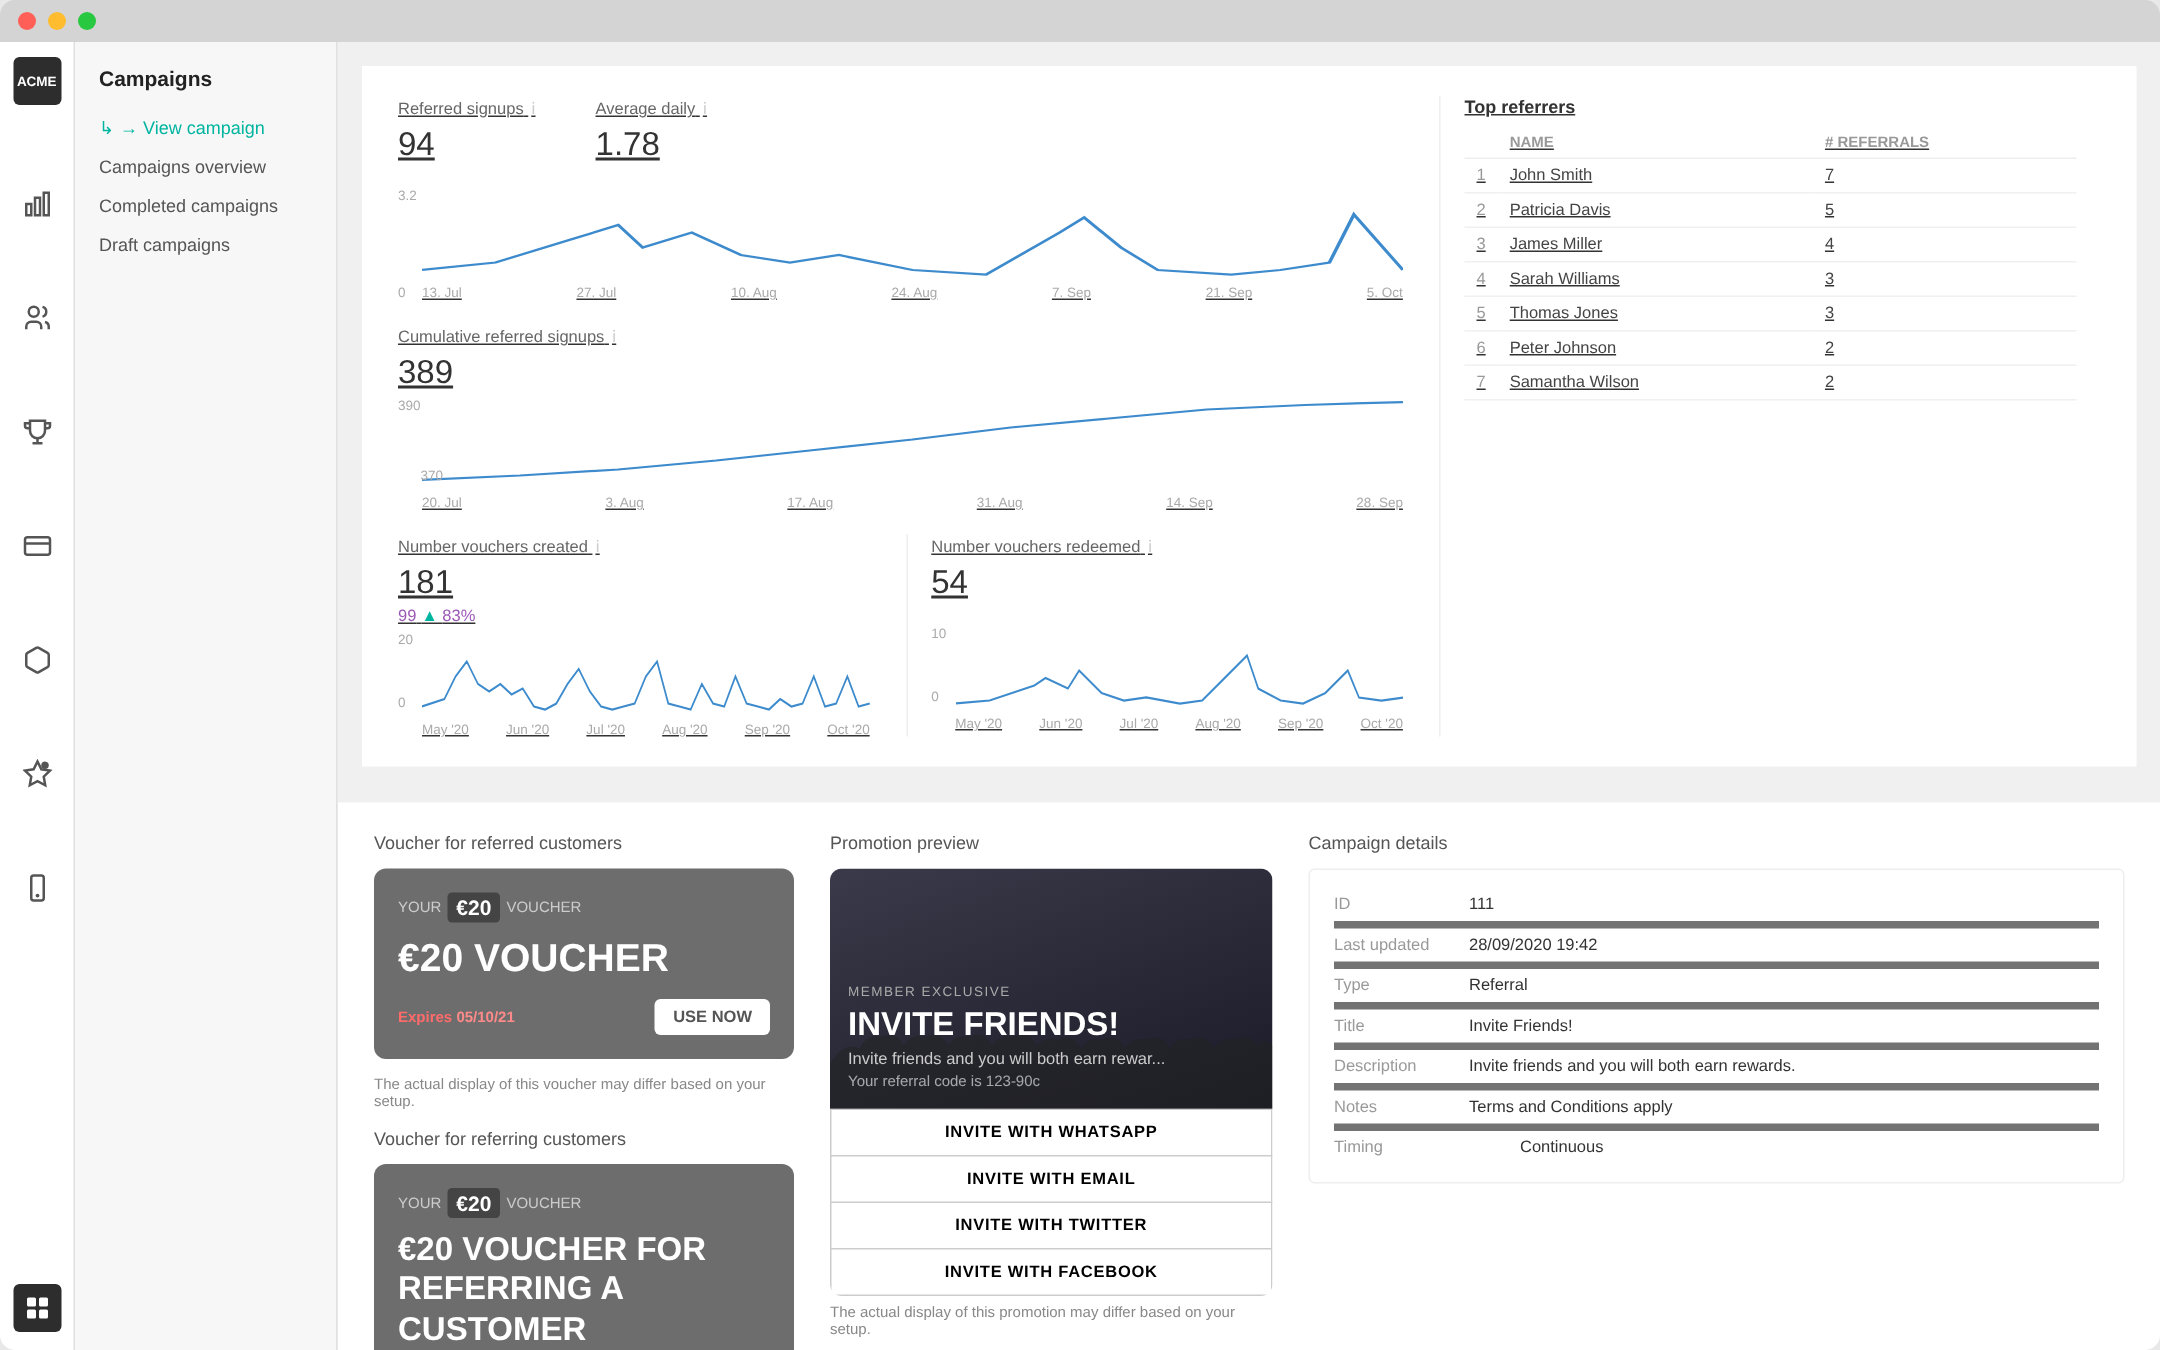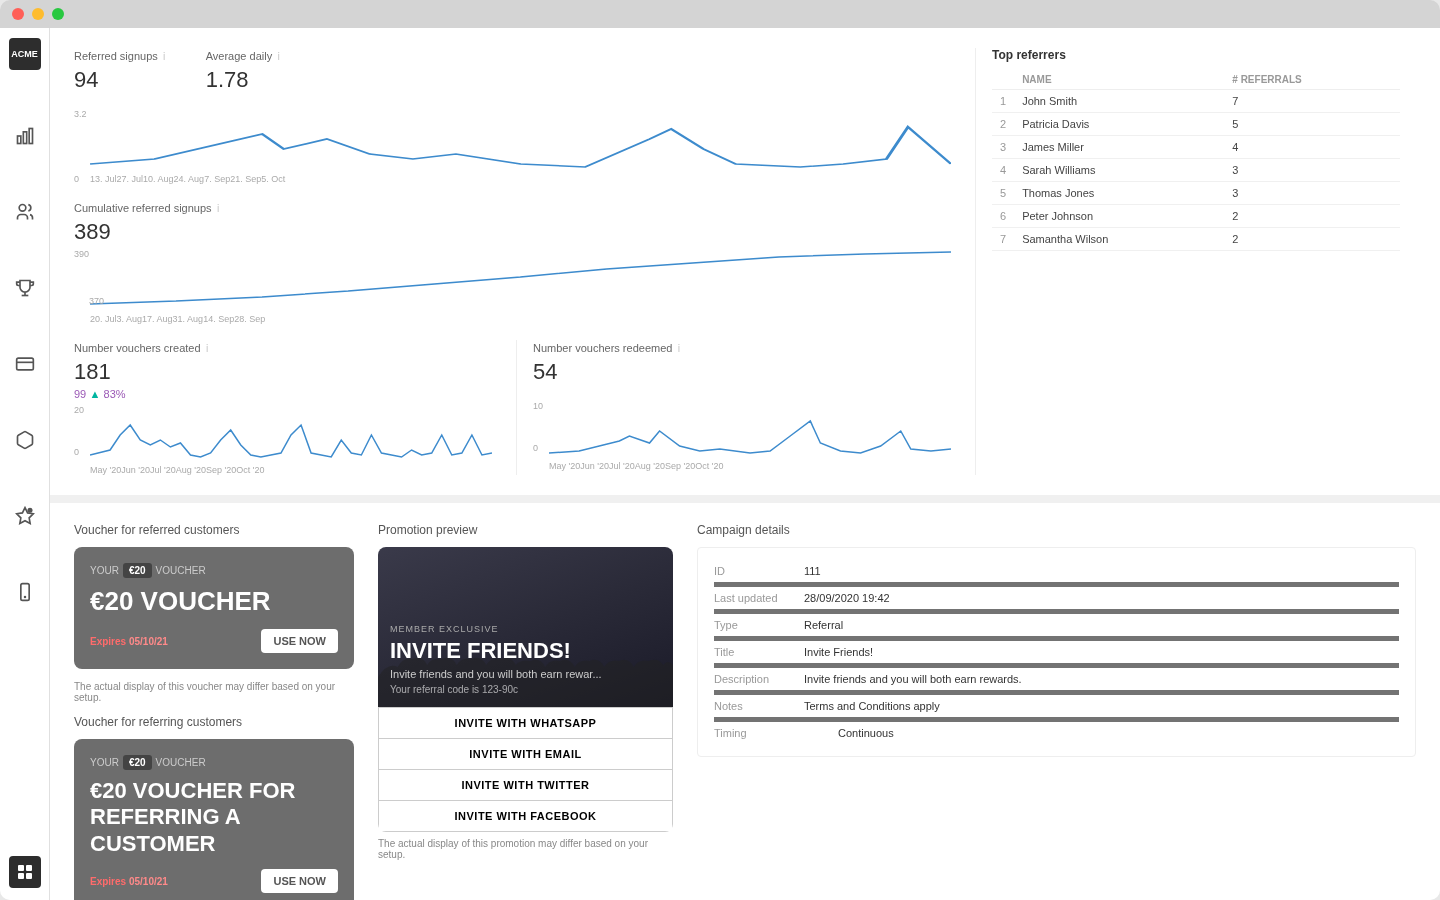--- a/index.html
+++ b/index.html
@@ -25,27 +25,27 @@
     
     .nav-panel { width: 175px; background: #f7f7f7; border-right: 1px solid #e0e0e0; padding: 16px 0; flex-shrink: 0; }
     .nav-title { font-size: 14px; font-weight: 600; padding: 0 16px 12px; color: #222; }
     .nav-item { padding: 6px 16px; font-size: 12px; color: #555; cursor: pointer; display: flex; align-items: center; gap: 4px; }
     .nav-item.active { color: #00b5a0; }
     
     
     .main { flex: 1; overflow-y: auto; background: #f0f0f0; }
     
     
-    .stats-section { background: #fff; margin: 0; padding: 20px 24px; }
+    .stats-section { background: #fff; margin: 16px; padding: 20px 24px; text-decoration: underline; }
     
     .stats-row { display: flex; gap: 40px; margin-bottom: 16px; }
     .stat-item { display: flex; flex-direction: column; }
     .stat-label { font-size: 11px; color: #666; margin-bottom: 4px; }
     .stat-value { font-size: 22px; font-weight: 500; color: #333; }
-    .chart-axis { display: flex; margin-top: 2px; }
+    .chart-axis { display: flex; justify-content: space-between; margin-top: 2px; }
     .chart-axis span { font-size: 9px; color: #aaa; }
     
     
     .top-referrers { padding: 0 16px; }
     .top-referrers-title { font-size: 12px; font-weight: 600; margin-bottom: 8px; color: #333; }
     .referrers-table { width: 100%; border-collapse: collapse; }
     .referrers-table th { font-size: 10px; color: #999; text-align: left; padding: 4px 8px; border-bottom: 1px solid #eee; }
     .referrers-table td { font-size: 11px; color: #444; padding: 5px 8px; border-bottom: 1px solid #f0f0f0; }
     .referrers-table td:first-child { color: #999; width: 20px; }
     
@@ -53,21 +53,21 @@
     .section-divider { height: 8px; background: #f0f0f0; }
     
     
     .bottom-section { background: #fff; padding: 20px 24px; display: flex; gap: 24px; }
     
     
     .voucher-col { width: 280px; flex-shrink: 0; }
     .voucher-col-title { font-size: 12px; color: #555; margin-bottom: 10px; }
     .voucher-card { background: #6d6d6d; border-radius: 8px; padding: 16px; color: #fff; margin-bottom: 12px; }
     .voucher-badge { display: inline-flex; align-items: center; gap: 4px; font-size: 10px; color: #ccc; margin-bottom: 8px; }
-    .voucher-badge-amount { background: #444; border-radius: 3px; padding: 2px 6px; font-size: 10px; font-weight: bold; color: #fff; }
+    .voucher-badge-amount { background: #444; border-radius: 3px; padding: 2px 6px; font-size: 14px; font-weight: bold; color: #fff; }
     .voucher-amount { font-size: 26px; font-weight: 700; margin-bottom: 12px; color: #fff; }
     .voucher-footer { display: flex; justify-content: space-between; align-items: center; }
     .voucher-expires { font-size: 10px; color: #ccc; }
     .voucher-expires span { color: #ff6b6b; font-weight: bold; }
     .use-now-btn { background: #fff; color: #555; border: none; border-radius: 4px; padding: 6px 12px; font-size: 11px; font-weight: 600; cursor: pointer; }
     .voucher-disclaimer { font-size: 10px; color: #888; margin-top: 6px; }
     .voucher-amount-large { font-size: 22px; font-weight: 700; line-height: 1.2; margin-bottom: 12px; }
     
     
     .promo-col { width: 295px; flex-shrink: 0; }
@@ -160,20 +160,36 @@
           <svg width="16" height="16" viewBox="0 0 16 16" fill="white">
               <rect x="1" y="1" width="6" height="6" rx="1"></rect>
               <rect x="9" y="1" width="6" height="6" rx="1"></rect>
               <rect x="1" y="9" width="6" height="6" rx="1"></rect>
               <rect x="9" y="9" width="6" height="6" rx="1"></rect>
             </svg>
         </div>
       </div>
     </div>
 
+    <div class="nav-panel">
+      <div class="nav-title">Campaigns</div>
+      <div class="nav-item active">
+        <span>↳</span>
+        <span style="color:#00b5a0;">→ View campaign</span>
+      </div>
+      <div class="nav-item">
+        <span>Campaigns overview</span>
+      </div>
+      <div class="nav-item">
+        <span>Completed campaigns</span>
+      </div>
+      <div class="nav-item">
+        <span>Draft campaigns</span>
+      </div>
+    </div>
 
     <div class="main">
 
       <div class="stats-section">
         <div style="display:flex; gap: 0;">
 
           <div style="flex:1; padding-right: 24px; border-right: 1px solid #eee;">
 
             <div class="stats-row">
               <div class="stat-item">

